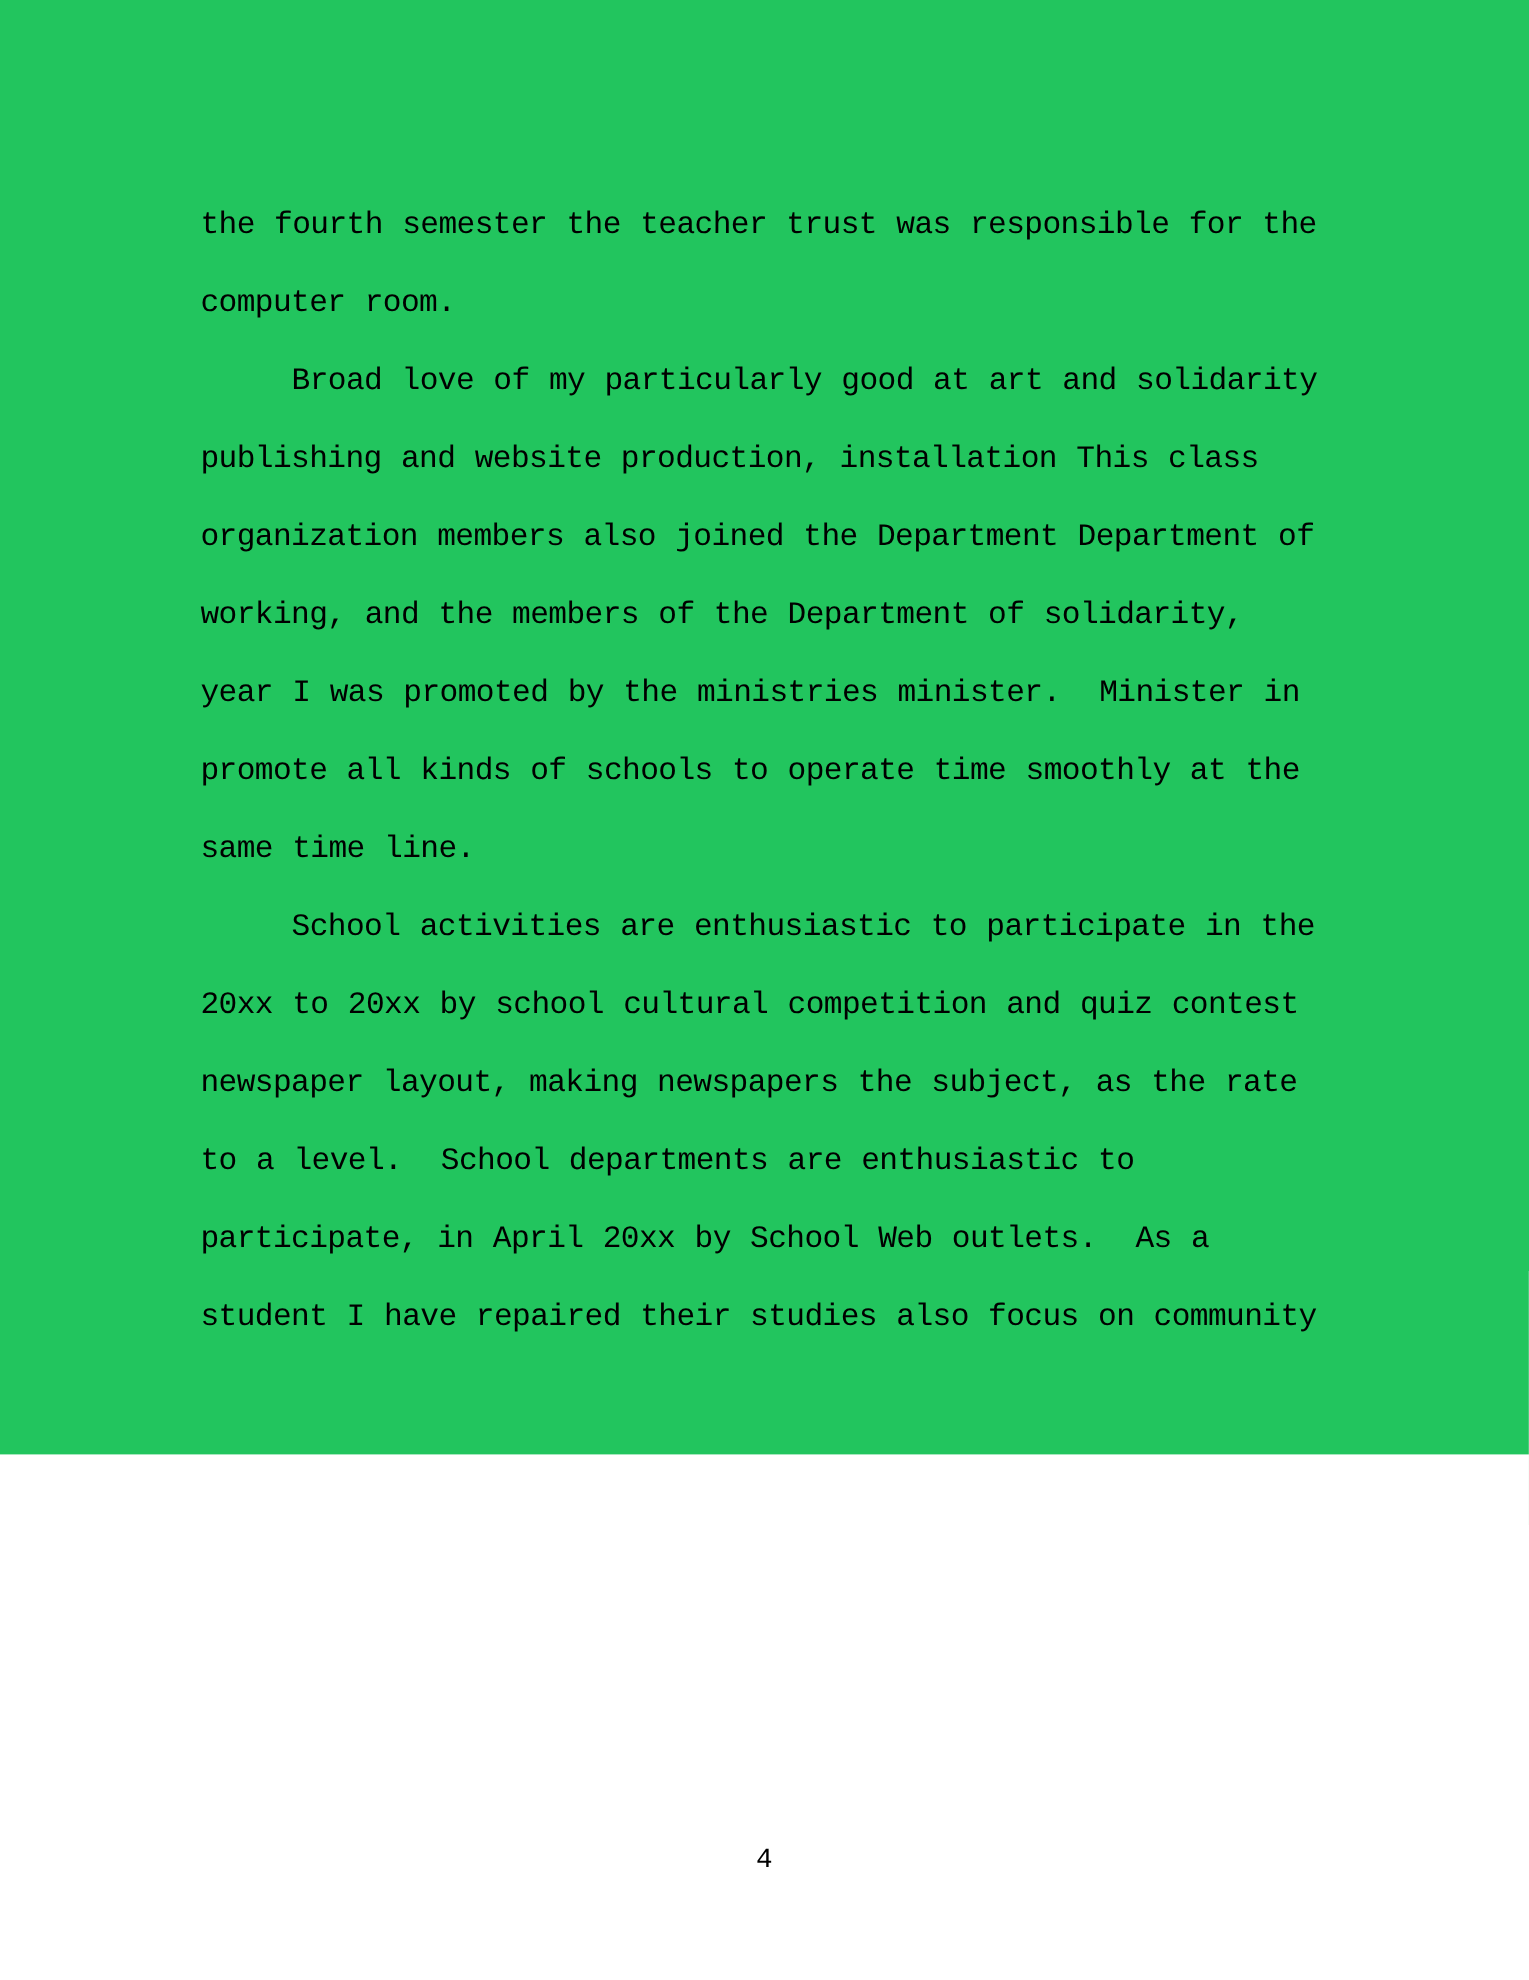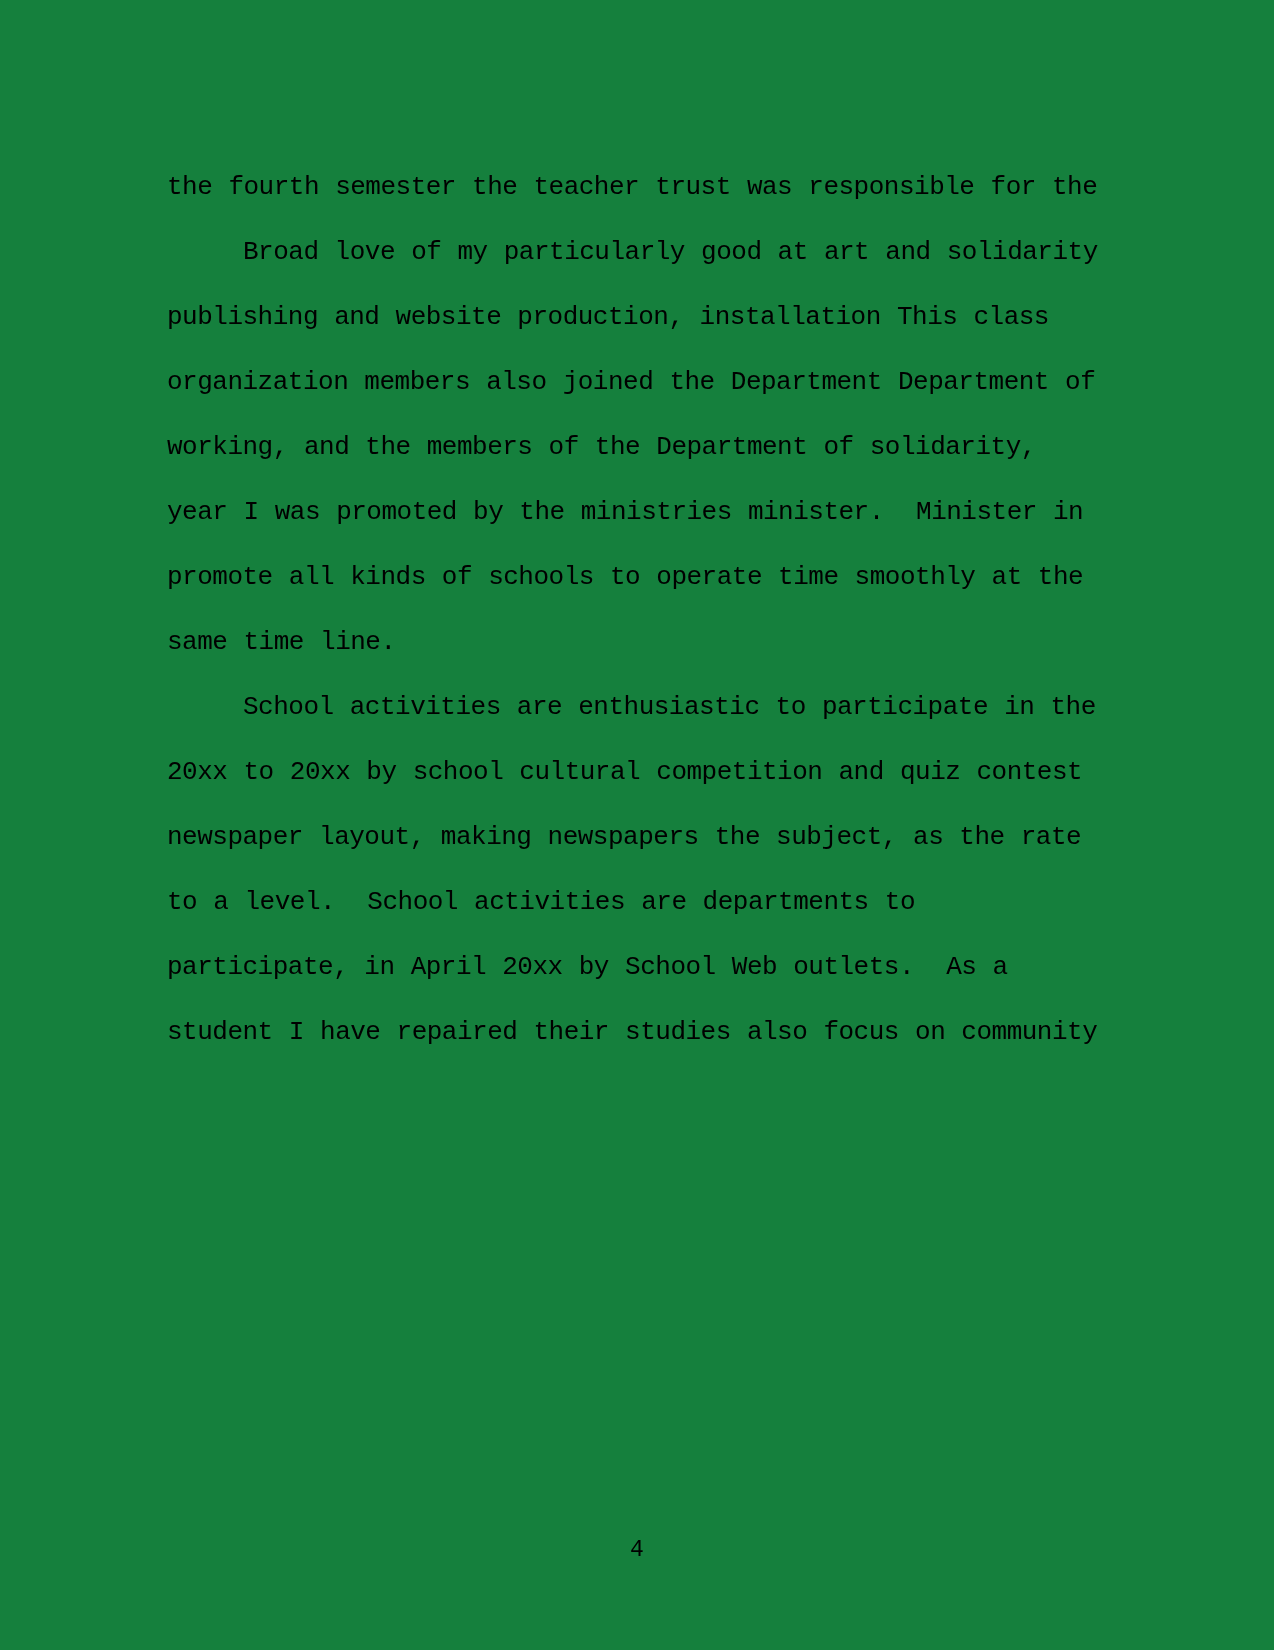--- a/index.html
+++ b/index.html
@@ -13,22 +13,22 @@
     height: 1650px;
     overflow: hidden;
     font-family: "Liberation Mono", "DejaVu Sans Mono", monospace;
     color: #000000;
   }
   .page {
     position: absolute;
     left: 0;
     top: 0;
     width: 1274px;
-    height: 1650px;
-    background: #15803d;
+    height: 1212px;
+    background: #22c55e;
   }
   .text-block {
     position: absolute;
     left: 167px;
     top: 155px;
     width: 930px;
   }
   .line {
     white-space: pre;
     font-size: 26px;
@@ -52,30 +52,31 @@
     line-height: 32px;
     display: inline-block;
   }
 </style>
 </head>
 <body>
 
 <div class="page">
   <div class="text-block">
       <div class="line">the fourth semester the teacher trust was responsible for the</div>
+      <div class="line">computer room.</div>
       <div class="line indent">Broad love of my particularly good at art and solidarity</div>
       <div class="line">publishing and website production, installation This class</div>
       <div class="line">organization members also joined the Department Department of</div>
       <div class="line">working, and the members of the Department of solidarity,</div>
       <div class="line">year I was promoted by the ministries minister.  Minister in</div>
       <div class="line">promote all kinds of schools to operate time smoothly at the</div>
       <div class="line">same time line.</div>
       <div class="line indent">School activities are enthusiastic to participate in the</div>
       <div class="line">20xx to 20xx by school cultural competition and quiz contest</div>
       <div class="line">newspaper layout, making newspapers the subject, as the rate</div>
-      <div class="line">to a level.  School activities are departments to</div>
+      <div class="line">to a level.  School departments are enthusiastic to</div>
       <div class="line">participate, in April 20xx by School Web outlets.  As a</div>
       <div class="line">student I have repaired their studies also focus on community</div>
     </div>
   <div class="page-footer">
     <span class="page-number">4</span>
   </div>
 </div>
 
 </body></html>

